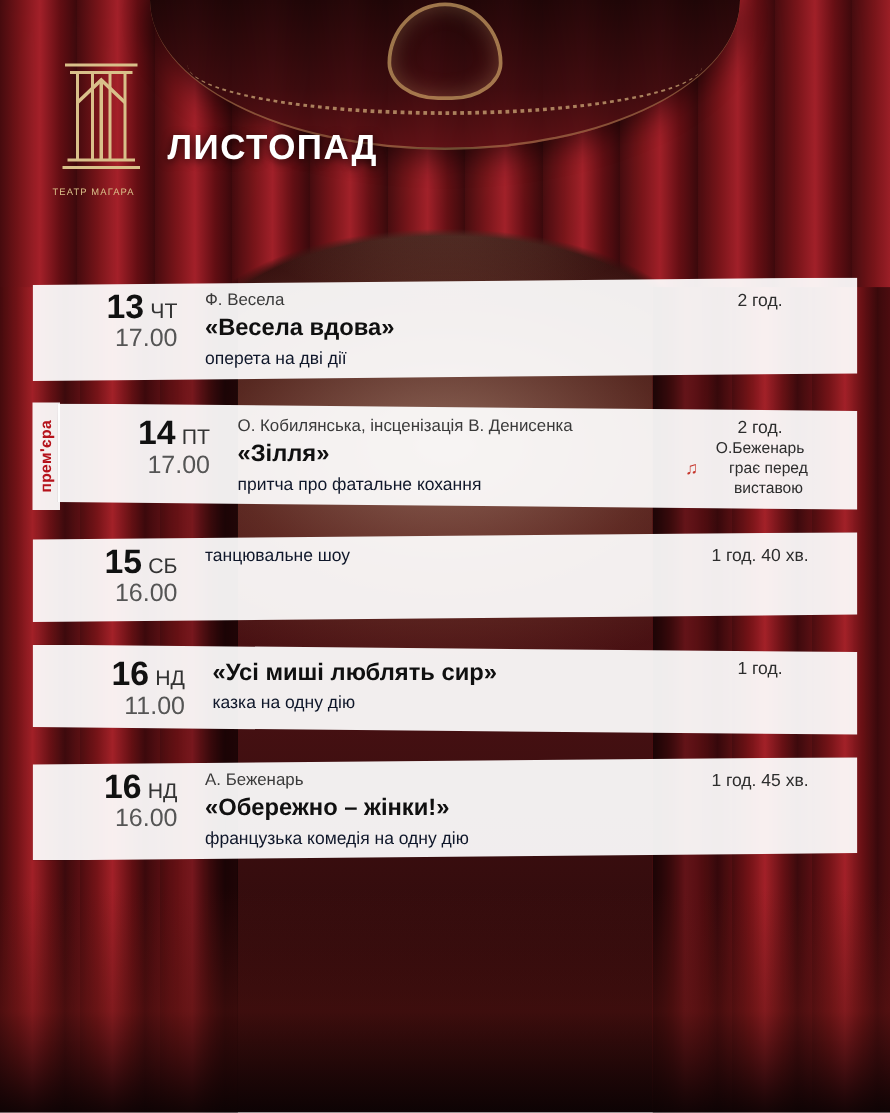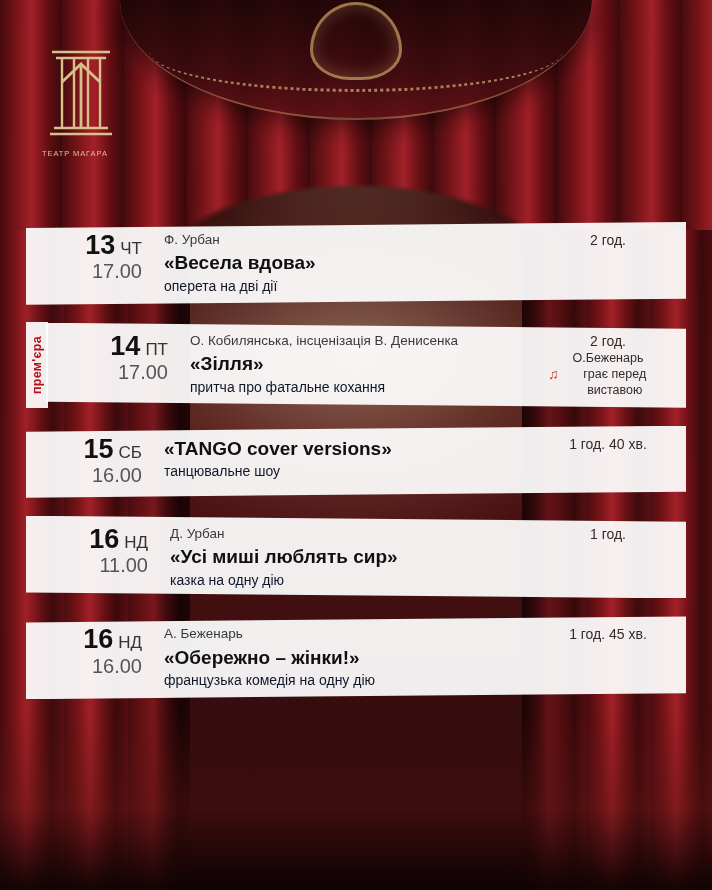--- a/index.html
+++ b/index.html
@@ -151,34 +151,35 @@
           <path d="M14 16 H64"></path>
           <path d="M20 16 V86 M32 16 V86 M46 16 V86 M58 16 V86"></path>
           <path d="M8 92 H70"></path>
           <path d="M12 86 H66"></path>
           <path d="M20 40 L39 22 L58 40" stroke-width="2.8"></path>
           <path d="M39 22 V86" stroke-width="2.8"></path>
         </g>
       </svg>
       <div class="logo-caption">ТЕАТР МАГАРА</div>
     </div>
+    <div class="month-title">ЛИСТОПАД</div>
   </div>
 
   <div class="rows">
 
     <div class="row-wrap">
       <div class="row">
         <div class="date-col">
           <div class="date-line">
             <span class="day-num">13</span><span class="dow">ЧТ</span>
           </div>
           <div class="time">17.00</div>
         </div>
         <div class="info-col">
-          <div class="author">Ф. Урбан</div>
+          <div class="author">Ф. Весела</div>
           <div class="title">«Весела вдова»</div>
           <div class="subtitle">оперета на дві дії</div>
         </div>
         <div class="dur-col">
           <div class="dur-main">2 год.</div>
         </div>
       </div>
     </div>
 
     <div class="row-wrap">
@@ -210,39 +211,37 @@
 
     <div class="row-wrap">
       <div class="row">
         <div class="date-col">
           <div class="date-line">
             <span class="day-num">15</span><span class="dow">СБ</span>
           </div>
           <div class="time">16.00</div>
         </div>
         <div class="info-col">
-          <div class="title">«TANGO cover versions»</div>
           <div class="subtitle">танцювальне шоу</div>
         </div>
         <div class="dur-col">
           <div class="dur-main">1 год. 40 хв.</div>
         </div>
       </div>
     </div>
 
     <div class="row-wrap">
       <div class="row alt">
         <div class="date-col">
           <div class="date-line">
             <span class="day-num">16</span><span class="dow">НД</span>
           </div>
           <div class="time">11.00</div>
         </div>
         <div class="info-col">
-          <div class="author">Д. Урбан</div>
           <div class="title">«Усі миші люблять сир»</div>
           <div class="subtitle">казка на одну дію</div>
         </div>
         <div class="dur-col">
           <div class="dur-main">1 год.</div>
         </div>
       </div>
     </div>
 
     <div class="row-wrap">

